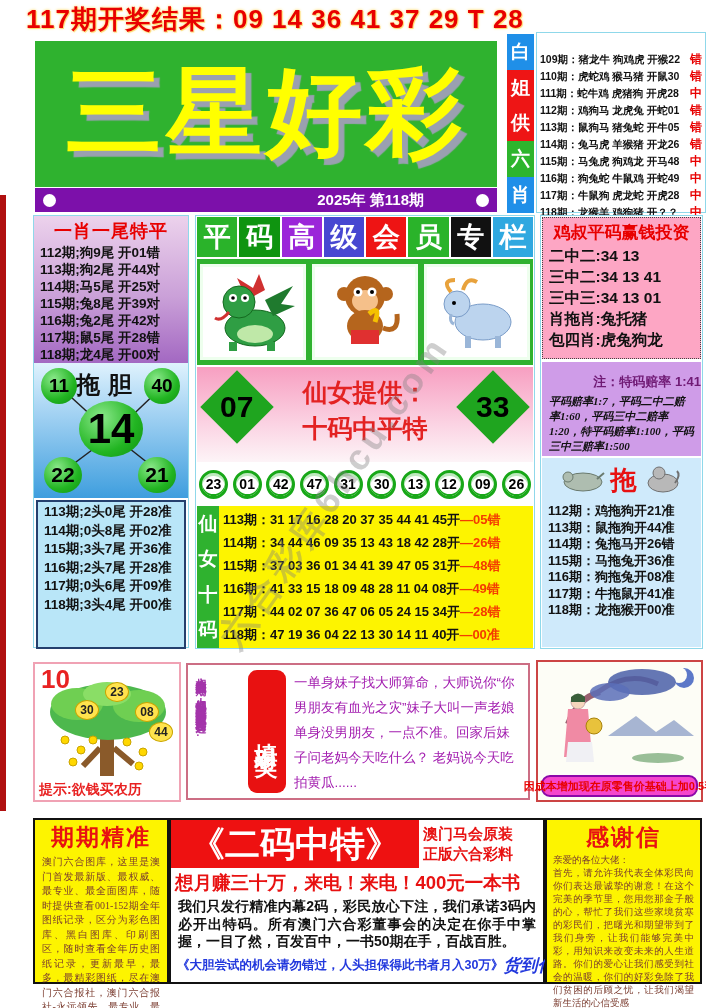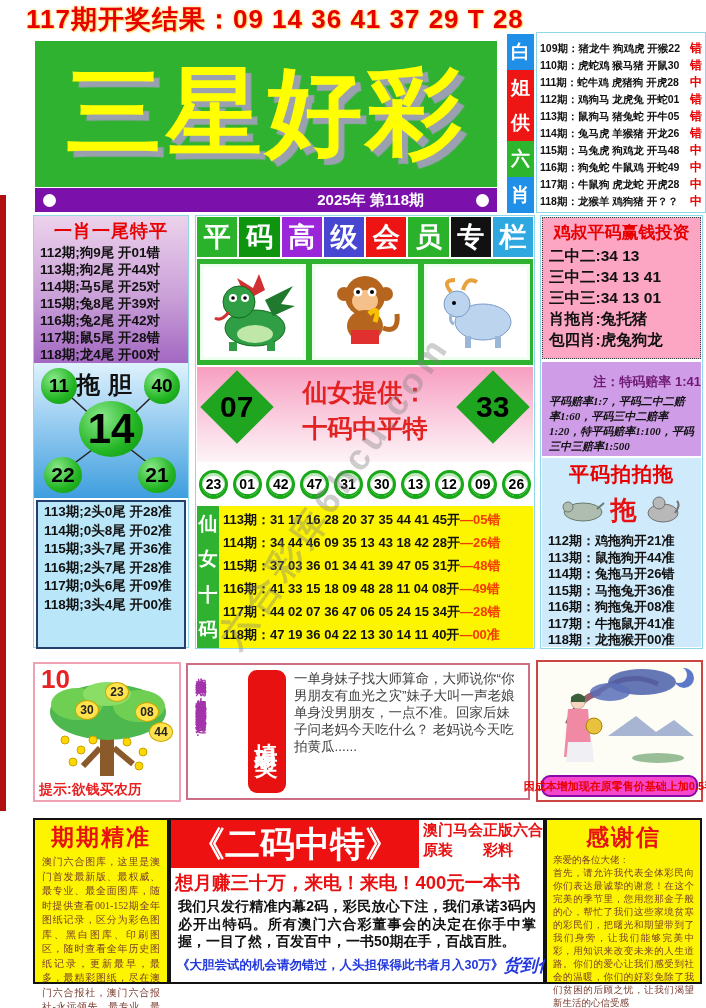--- a/index.html
+++ b/index.html
@@ -15,21 +15,21 @@
       text-shadow:6px 6px 1px #9aa0b0;white-space:nowrap;}
   #issue-band{left:35px;top:188px;width:462px;height:24px;background:#7c10aa;display:flex;
       align-items:center;}
   .dot{width:13px;height:13px;border-radius:50%;background:#fff;}
   #issue-band .txt{color:#fff;font-size:15px;font-weight:bold;margin-left:auto;margin-right:52px;}
   
   #strip{left:507px;top:34px;width:27px;height:179px;display:flex;flex-direction:column;}
   #strip .tile{flex:1;display:flex;align-items:center;justify-content:center;color:#fff;
       font-size:19px;font-weight:bold;}
   #sixlist{left:536px;top:32px;width:170px;height:181px;border:1px solid #8fd8ea;
-      display:flex;flex-direction:column;justify-content:space-around;padding:7px 3px;box-sizing:border-box;}
+      display:flex;flex-direction:column;justify-content:space-around;padding:18px 3px;box-sizing:border-box;}
   .sxrow{display:flex;align-items:center;font-size:10.5px;font-weight:bold;color:#111;white-space:nowrap;}
   .sxm{margin-left:auto;color:#e80000;font-size:12px;}
   
   #leftcol{left:33px;top:215px;width:156px;height:433px;border:1px solid #8fd8ea;box-sizing:border-box;}
   #sec1{left:0;top:0;width:154px;height:147px;background:linear-gradient(180deg,#ecd2ec 0%,#caa0d8 55%,#a368c2 100%);}
   .sectitle{font-size:18px;font-weight:bold;color:#e80000;text-align:center;padding-top:3px;letter-spacing:1px;}
   .secrows{padding:1px 4px 0 6px;}
   .secrows div{font-size:13.5px;font-weight:bold;color:#111;line-height:17px;white-space:nowrap;}
   #sec2{left:0;top:147px;width:154px;height:135px;background:linear-gradient(180deg,#dff2fd 0%,#9fd0f2 40%,#3e9ede 100%);}
   .ball{position:absolute;border-radius:50%;display:flex;align-items:center;justify-content:center;
@@ -87,36 +87,36 @@
   .coinnum{position:absolute;width:22px;height:18px;border-radius:50%;background:#ffe34d;
       border:1px solid #c9a400;display:flex;align-items:center;justify-content:center;
       font-size:12px;font-weight:bold;color:#222;}
   #storybox{left:186px;top:663px;width:344px;height:137px;border:2px solid #cc6e84;box-sizing:border-box;background:#fff;}
   #vtext{position:absolute;left:4px;top:4px;height:128px;writing-mode:vertical-rl;
       font-family:"Liberation Serif",serif;font-size:11px;font-weight:bold;color:#a334aa;
       line-height:17px;letter-spacing:1px;}
   #fillwin{position:absolute;left:60px;top:5px;width:38px;height:123px;background:#e81111;
       border-radius:9px;writing-mode:vertical-rl;display:flex;align-items:center;justify-content:center;
       color:#fff;font-size:23px;font-weight:bold;letter-spacing:4px;}
-  #storytext{position:absolute;left:106px;top:5px;width:228px;font-size:13.5px;color:#404040;line-height:17px;}
+  #storytext{position:absolute;left:106px;top:5px;width:228px;font-size:13.5px;color:#a21caf;line-height:25px;}
   #paintbox{left:536px;top:660px;width:167px;height:142px;border:2px solid #cc4444;box-sizing:border-box;background:#fdfdf8;}
   #pricenote{position:absolute;left:3px;right:3px;bottom:3px;height:22px;background:#f546cc;
       border:2px solid #8b08a8;border-radius:9px;display:flex;align-items:center;justify-content:center;
       color:#e80000;font-size:11px;font-weight:bold;white-space:nowrap;box-sizing:border-box;}
   
   #boxA{left:33px;top:818px;width:136px;height:166px;background:#fdf400;border:2px solid #111;box-sizing:border-box;}
   #boxA .t,#boxC .t{color:#e81111;font-size:23px;font-weight:bold;text-align:center;padding-top:2px;letter-spacing:2px;}
   #boxA .b{font-family:"Liberation Serif",serif;font-size:10px;line-height:14.5px;color:#7a3b2e;
       padding:2px 7px;text-align:justify;}
   #boxB{left:169px;top:818px;width:376px;height:166px;background:#fff;border:2px solid #111;box-sizing:border-box;}
   #ermabanner{display:flex;height:48px;}
   #ermabanner .red{width:248px;background:#ee1111;color:#fff;display:flex;align-items:center;
       justify-content:center;font-size:35px;font-weight:bold;white-space:nowrap;}
   #ermabanner .side{flex:1;color:#e81111;font-size:15px;font-weight:bold;line-height:20px;
-      display:flex;flex-direction:row;justify-content:center;padding-left:4px;}
+      display:flex;flex-direction:column;justify-content:center;padding-left:4px;}
   #ermaline{color:#e81111;font-size:18.5px;font-weight:bold;padding:2px 4px;white-space:nowrap;}
   #ermabody{color:#111;font-size:14px;font-weight:bold;line-height:17.5px;padding:1px 7px;text-align:justify;}
   #ermablue{display:flex;align-items:center;padding:2px 6px;}
   #ermablue .b1{color:#2238dd;font-size:12.5px;font-weight:bold;white-space:nowrap;}
   #ermablue .b2{color:#2238dd;font-size:17px;font-weight:bold;font-style:italic;margin-left:auto;white-space:nowrap;}
   #boxC{left:545px;top:818px;width:157px;height:166px;background:#fdf400;border:2px solid #111;box-sizing:border-box;}
   #boxC .b{font-family:"Liberation Serif",serif;font-size:9.5px;line-height:13px;color:#7a3b2e;
       padding:1px 6px;text-align:justify;white-space:pre-line;}
   #leftedge{left:0;top:195px;width:6px;height:616px;background:#b01010;}
   #watermark{left:208px;top:630px;transform-origin:0 0;transform:rotate(-55deg);
@@ -356,21 +356,20 @@
         <div>三中三:34 13 01</div>
         <div>肖拖肖:兔托猪</div>
         <div>包四肖:虎兔狗龙</div>
       </div>
     </div>
     <div class="abs" id="odds">
       <div class="t">注：特码赔率 1:41</div>
       <div class="b">平码赔率1:7，平码二中二赔率1:60，平码三中二赔率1:20，特平码赔率1:100，平码三中三赔率1:500</div>
     </div>
     <div class="abs" id="paipai">
-      <div class="sectitle">平码拍拍拖</div>
       <div id="dragrow">
         <svg width="44" height="30" viewBox="0 0 44 30">
           <ellipse cx="22" cy="17" rx="19" ry="9" fill="#aebdb0" stroke="#6a7a6e"></ellipse>
           <circle cx="7" cy="12" r="5" fill="#aebdb0" stroke="#6a7a6e"></circle>
           <path d="M36 14 L43 8" stroke="#6a7a6e" stroke-width="2"></path>
         </svg>
         <span class="drag">拖</span>
         <svg width="40" height="30" viewBox="0 0 40 30">
           <ellipse cx="20" cy="18" rx="15" ry="9" fill="#b8b8b8" stroke="#707070"></ellipse>
           <circle cx="16" cy="8" r="6" fill="#b8b8b8" stroke="#707070"></circle>

